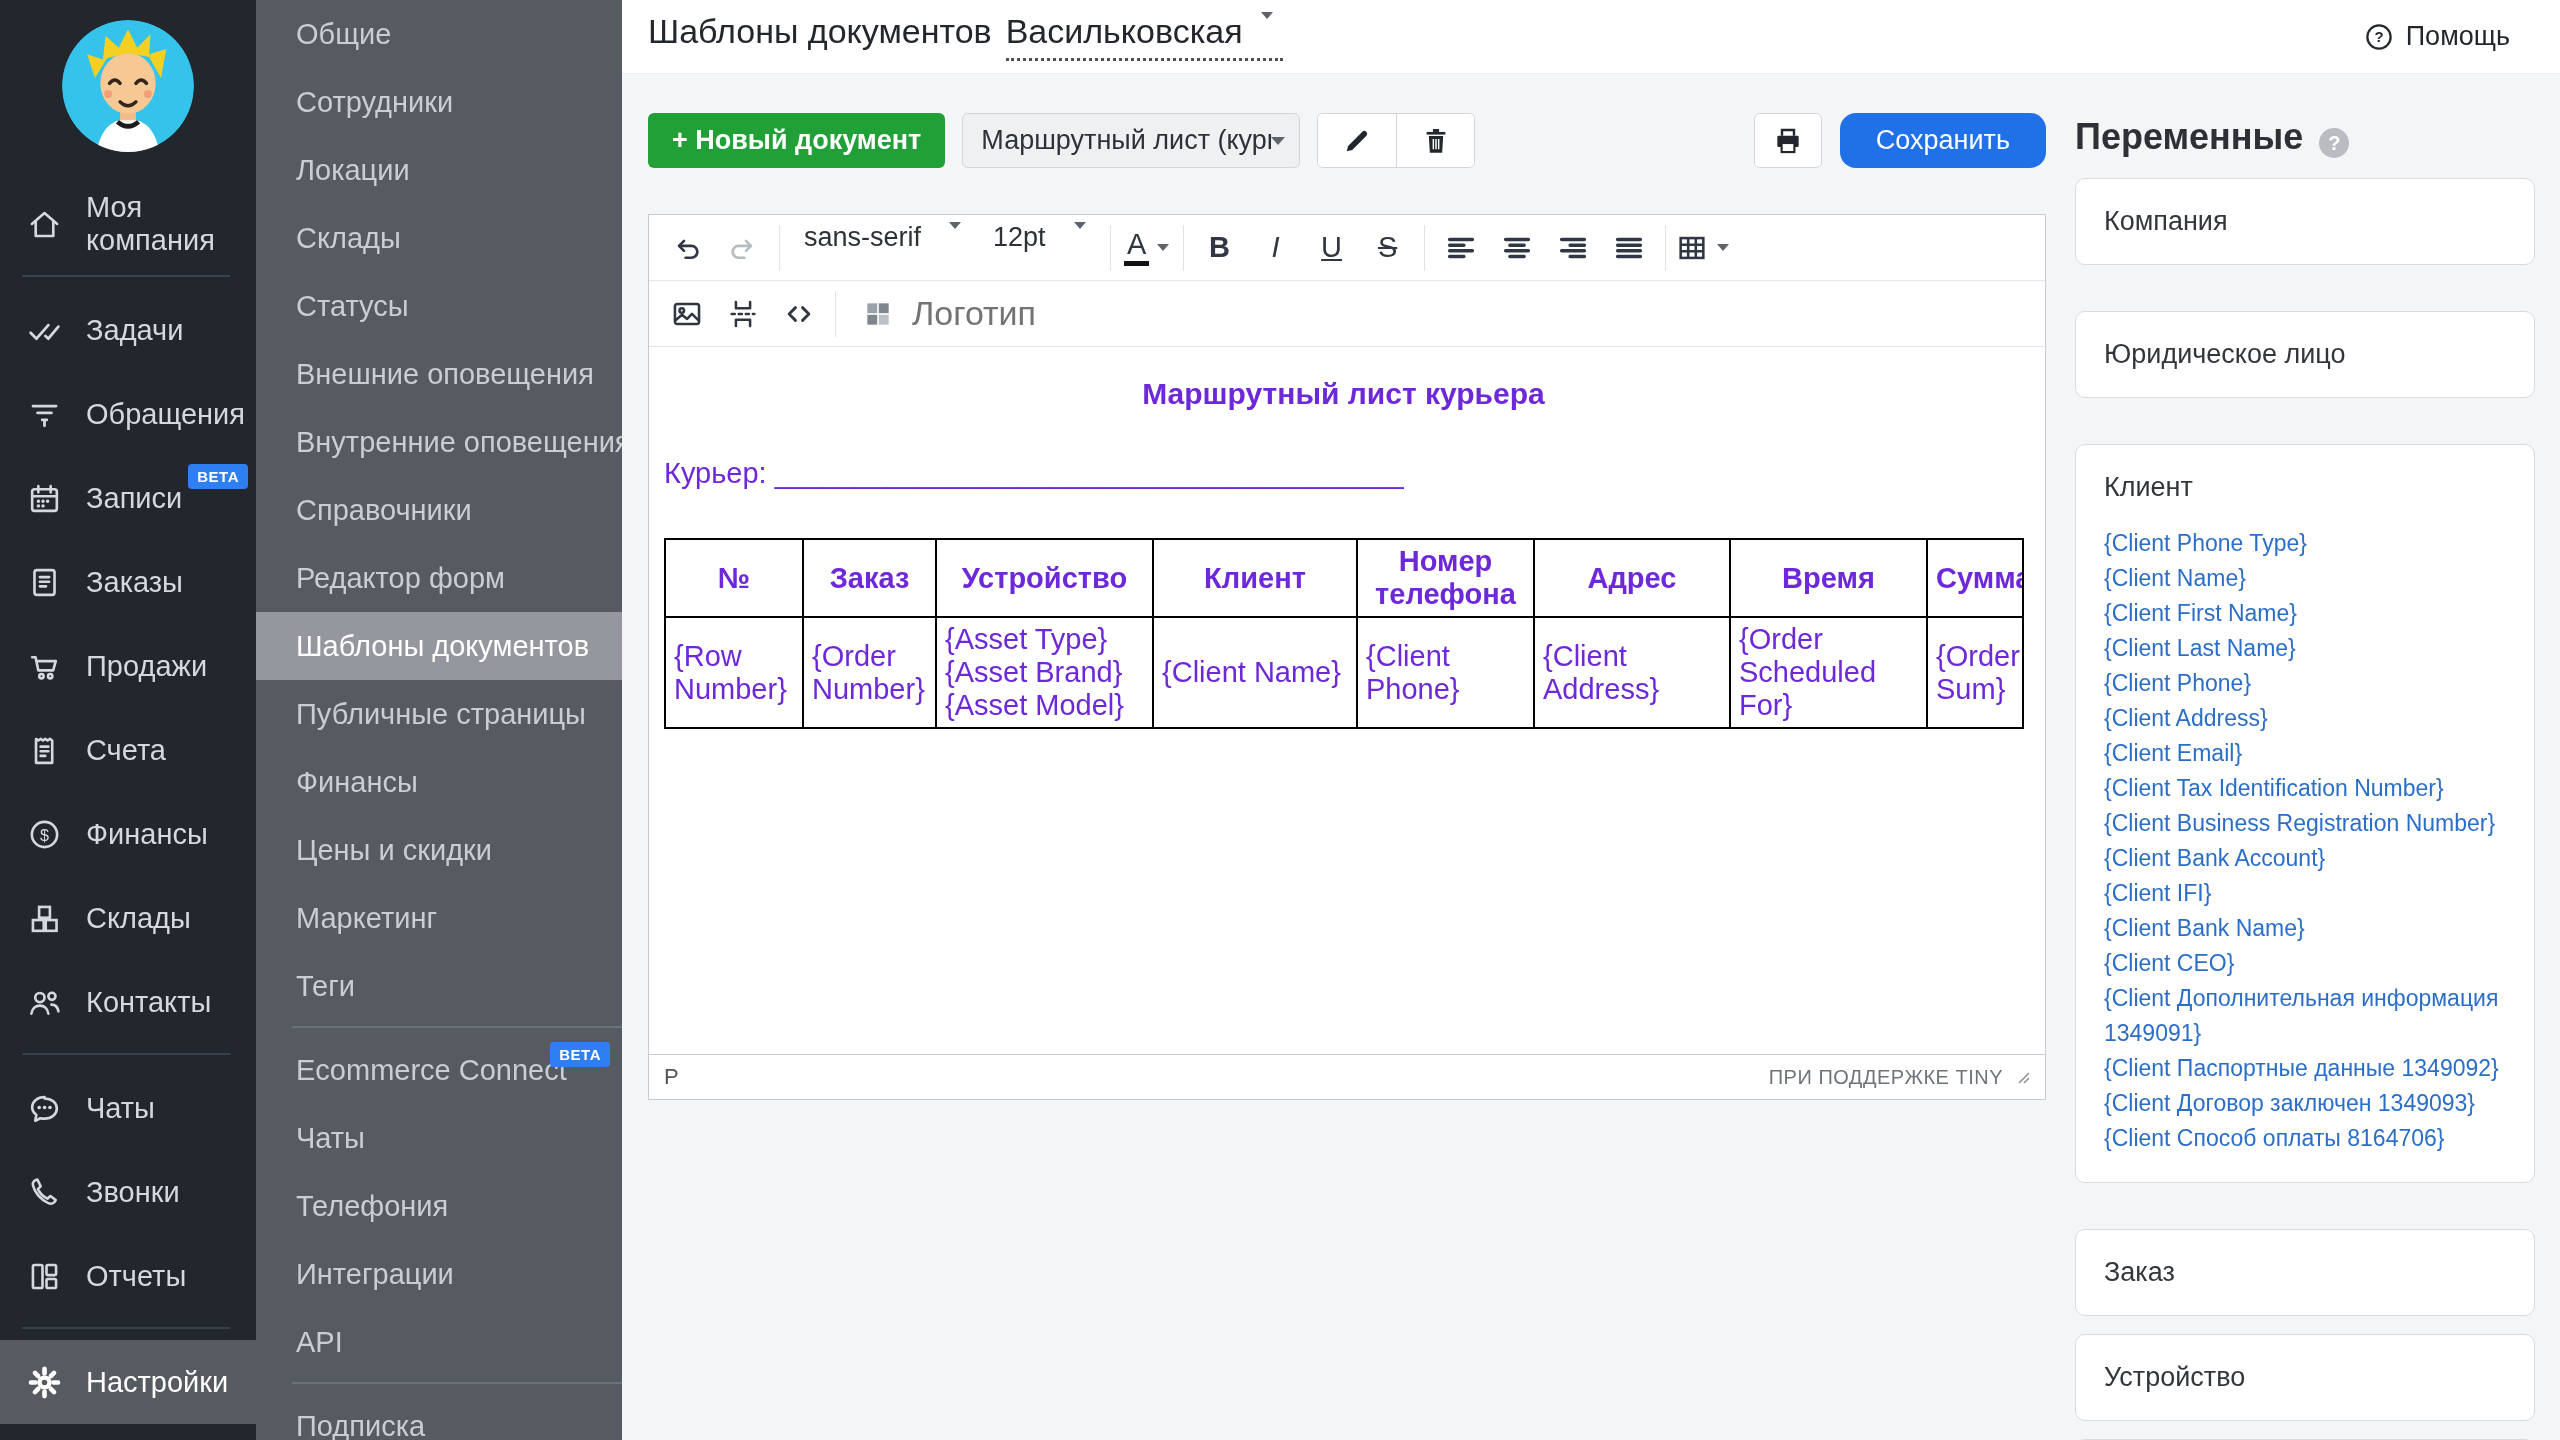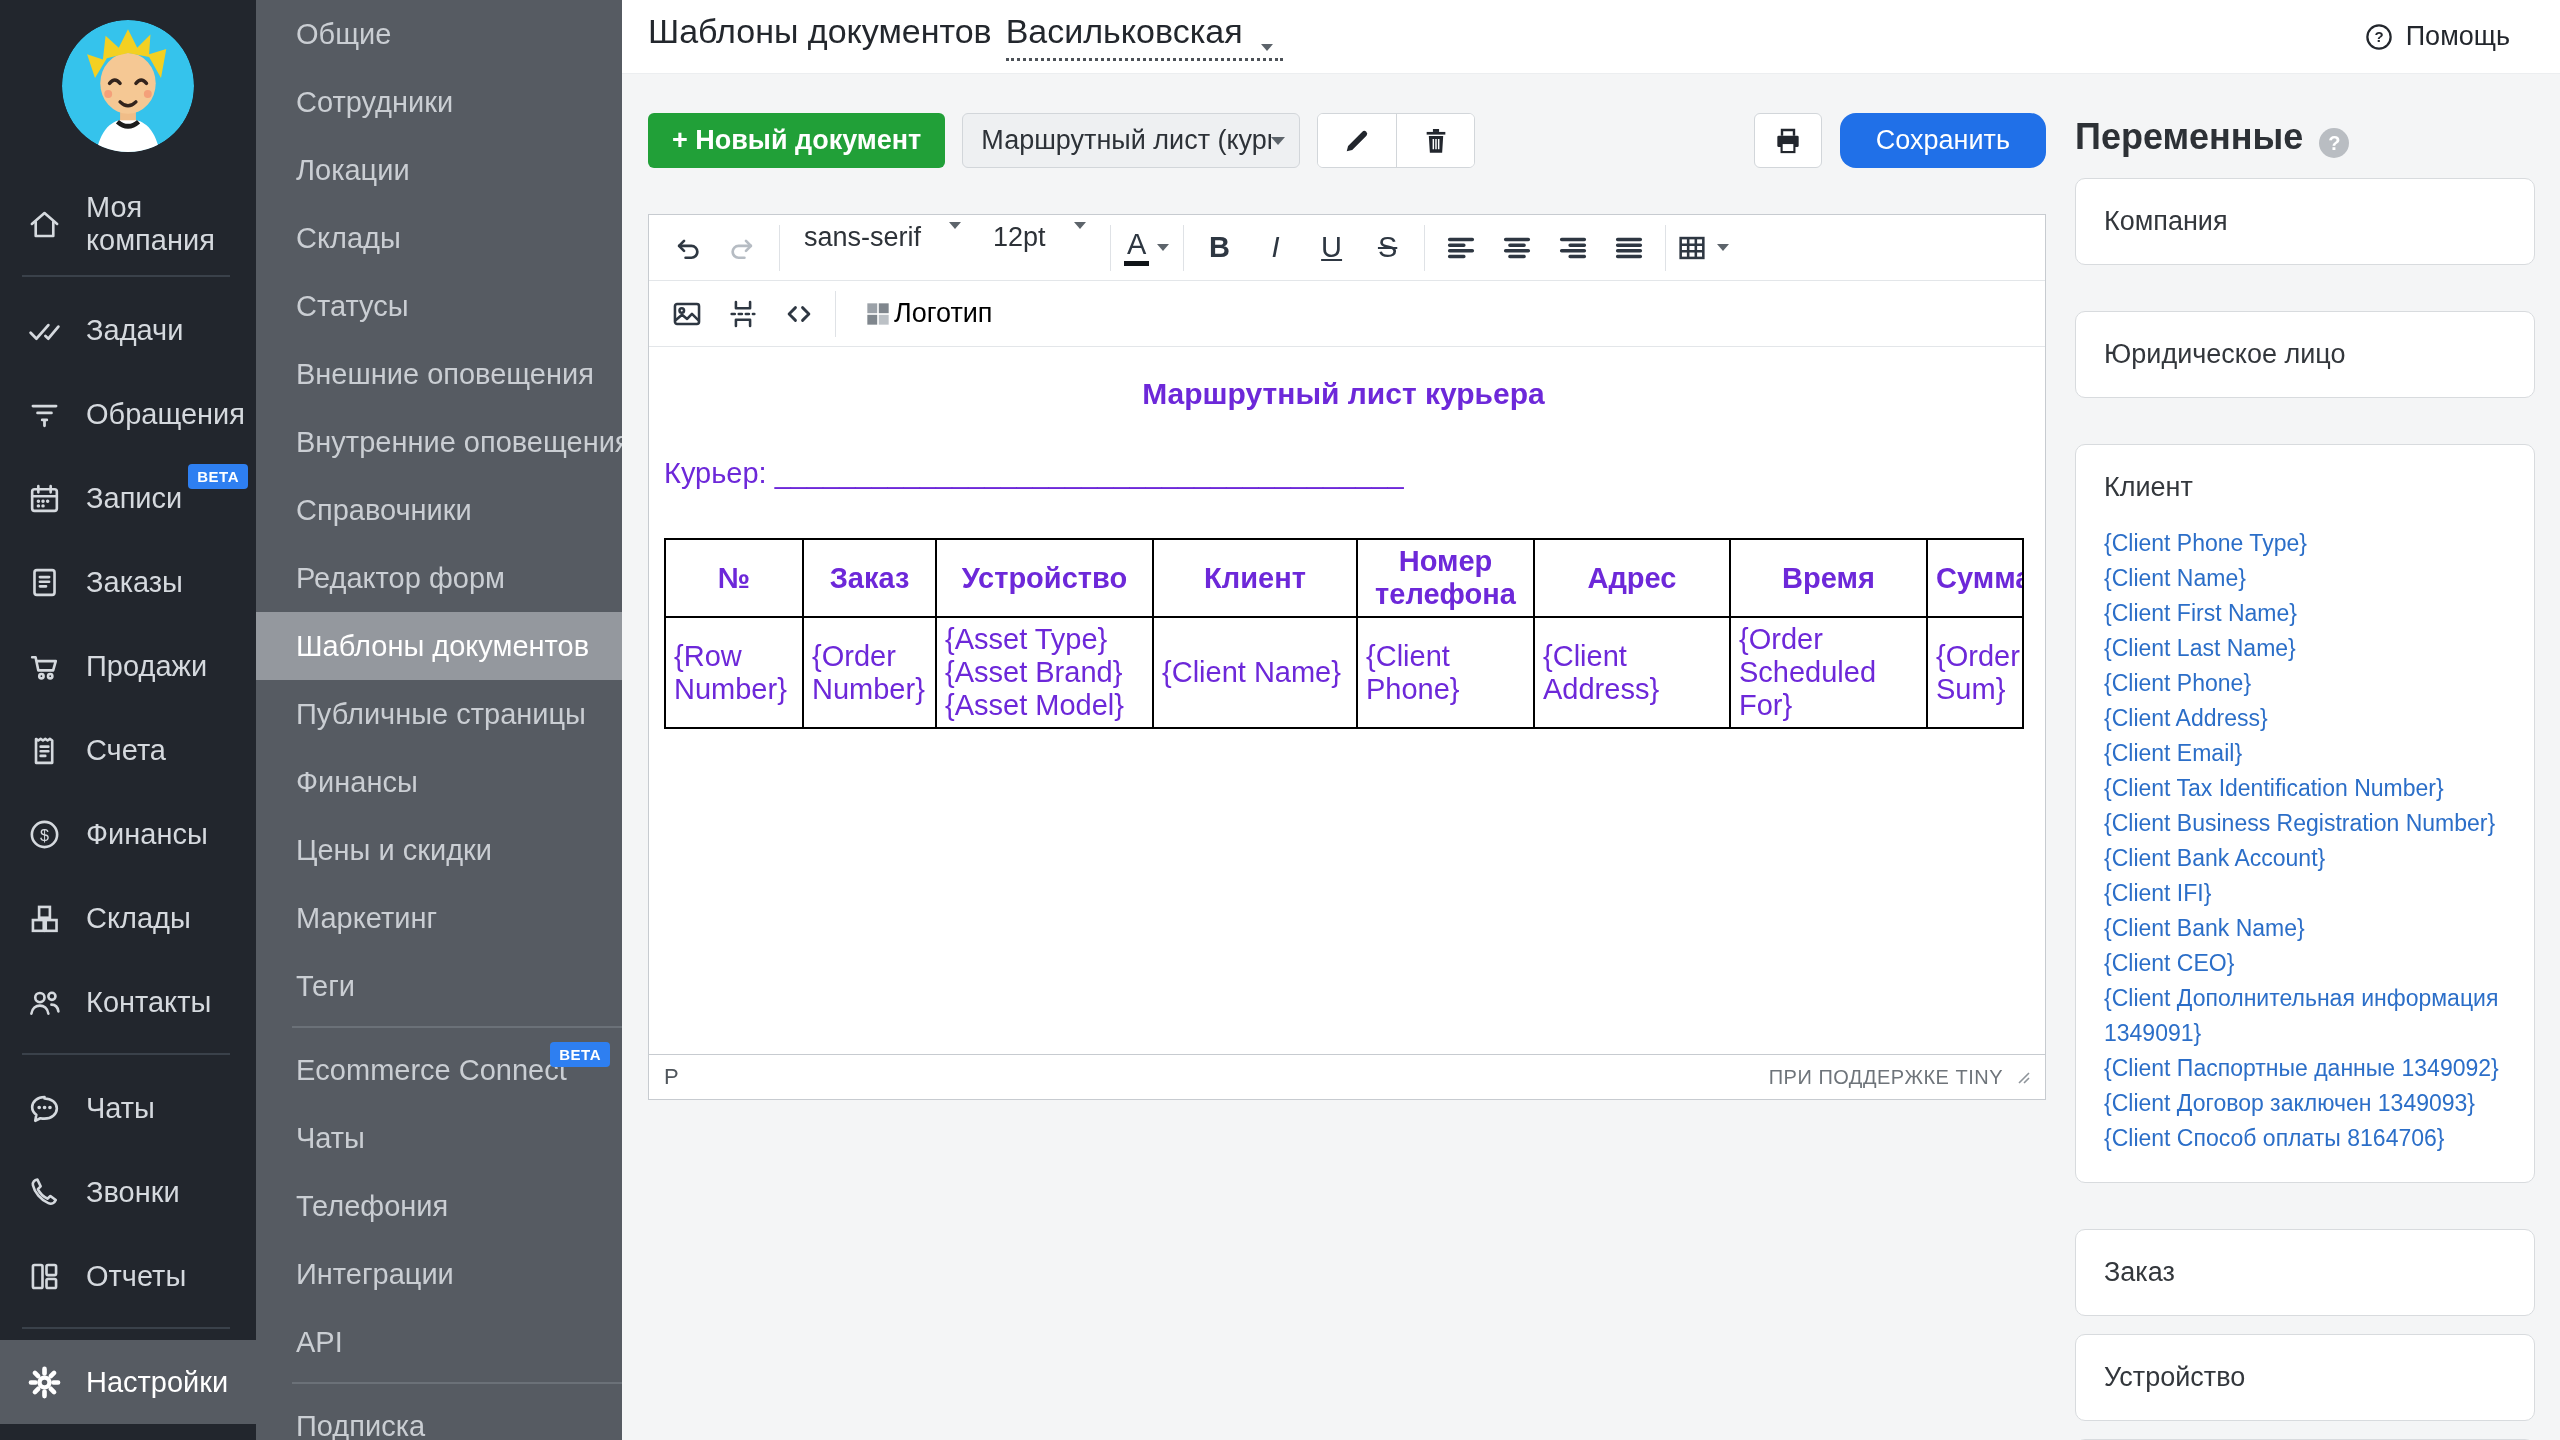--- a/index.html
+++ b/index.html
@@ -25,21 +25,21 @@
   .sub-item{position:relative;height:68px;display:flex;align-items:center;padding:0 20px 0 40px;color:#caced3;font-size:29px;cursor:pointer;white-space:nowrap}
   .sub-item.active{background:#94989e;color:#fff}
   .sub-item.divider-after{margin-bottom:16px}
   .sub-item.divider-after::after{content:'';position:absolute;left:36px;right:0;bottom:-8px;border-top:2px solid #6b7178}
   .sub-item .beta{top:6px;right:12px}
 
   
   .content{flex:1;display:flex;flex-direction:column;min-width:0}
   .topbar{height:74px;background:#fff;border-bottom:1px solid #eceef0;display:flex;align-items:center;padding:0 50px 0 26px;flex:none}
   .page-title{display:flex;align-items:baseline;gap:14px;font-size:34px;color:#23272d}
-  .title-select{display:inline-flex;align-items:flex-end;gap:18px;border-bottom:3px dotted #4d5258;padding:0 10px 7px 0;cursor:pointer}
+  .title-select{display:inline-flex;align-items:flex-start;gap:18px;border-bottom:3px dotted #4d5258;padding:0 10px 7px 0;cursor:pointer}
   .chev{width:0;height:0;border-left:7px solid transparent;border-right:7px solid transparent;border-top:8px solid #5d646b}
   .chev.sm{border-left-width:6px;border-right-width:6px;border-top-width:7px}
   .help-btn{margin-left:auto;display:flex;align-items:center;gap:12px;background:none;border:none;font-size:27px;color:#23272d;cursor:pointer;font-family:inherit}
   .help-btn svg{width:30px;height:30px;display:block}
 
   .body{flex:1;display:flex;background:#f4f5f6;min-height:0}
 
   
   .editor-col{width:1424px;flex:none;padding:39px 0 0 26px}
   .actions-row{display:flex;align-items:center;height:55px;margin-bottom:46px;width:1398px}
@@ -62,21 +62,21 @@
   .tbtn.muted{color:#b6bcc3}
   .tsep{width:1px;height:46px;background:#dfe2e6;margin:0 8px;flex:none}
   .tselect{display:flex;align-items:flex-start;padding:0 16px;height:52px;font-size:27px;color:#2d3238;cursor:pointer;background:none;border:none;font-family:inherit}
   .tselect .chev{margin-left:28px}
   .a-letter{font-size:29px;line-height:1;border-bottom:5px solid #101418;padding:0 3px 2px}
   .fmt{font-size:29px}
   .fmt.b{font-weight:700}
   .fmt.i{font-style:italic}
   .fmt.u{text-decoration:underline}
   .fmt.s{text-decoration:line-through}
-  .logo-btn{display:flex;align-items:center;height:52px;padding:0 18px;background:none;border:none;font-size:27px;color:#000000;cursor:pointer;font-family:inherit}
+  .logo-btn{display:flex;align-items:center;gap:18px;height:52px;padding:0 18px;background:none;border:none;font-size:34px;color:#737373;cursor:pointer;font-family:inherit}
   .logo-btn svg{width:32px;height:32px;display:block}
 
   .canvas{flex:1;padding:20px 22px 0 15px;color:#6d28d9;overflow:hidden;cursor:text}
   .doc-title{text-align:center;font-weight:700;font-size:30px;margin-top:10px}
   .doc-courier{margin-top:46px;font-size:29px;white-space:nowrap}
   .doc-table{margin-top:48px;border-collapse:collapse;table-layout:fixed;width:1358px}
   .doc-table th,.doc-table td{border:2px solid #000;font-size:29px;padding:5px 8px;overflow:hidden}
   .doc-table th{font-weight:700;text-align:center;height:60px}
   .doc-table td{height:100px;vertical-align:middle;white-space:pre-line;line-height:33px}
 

